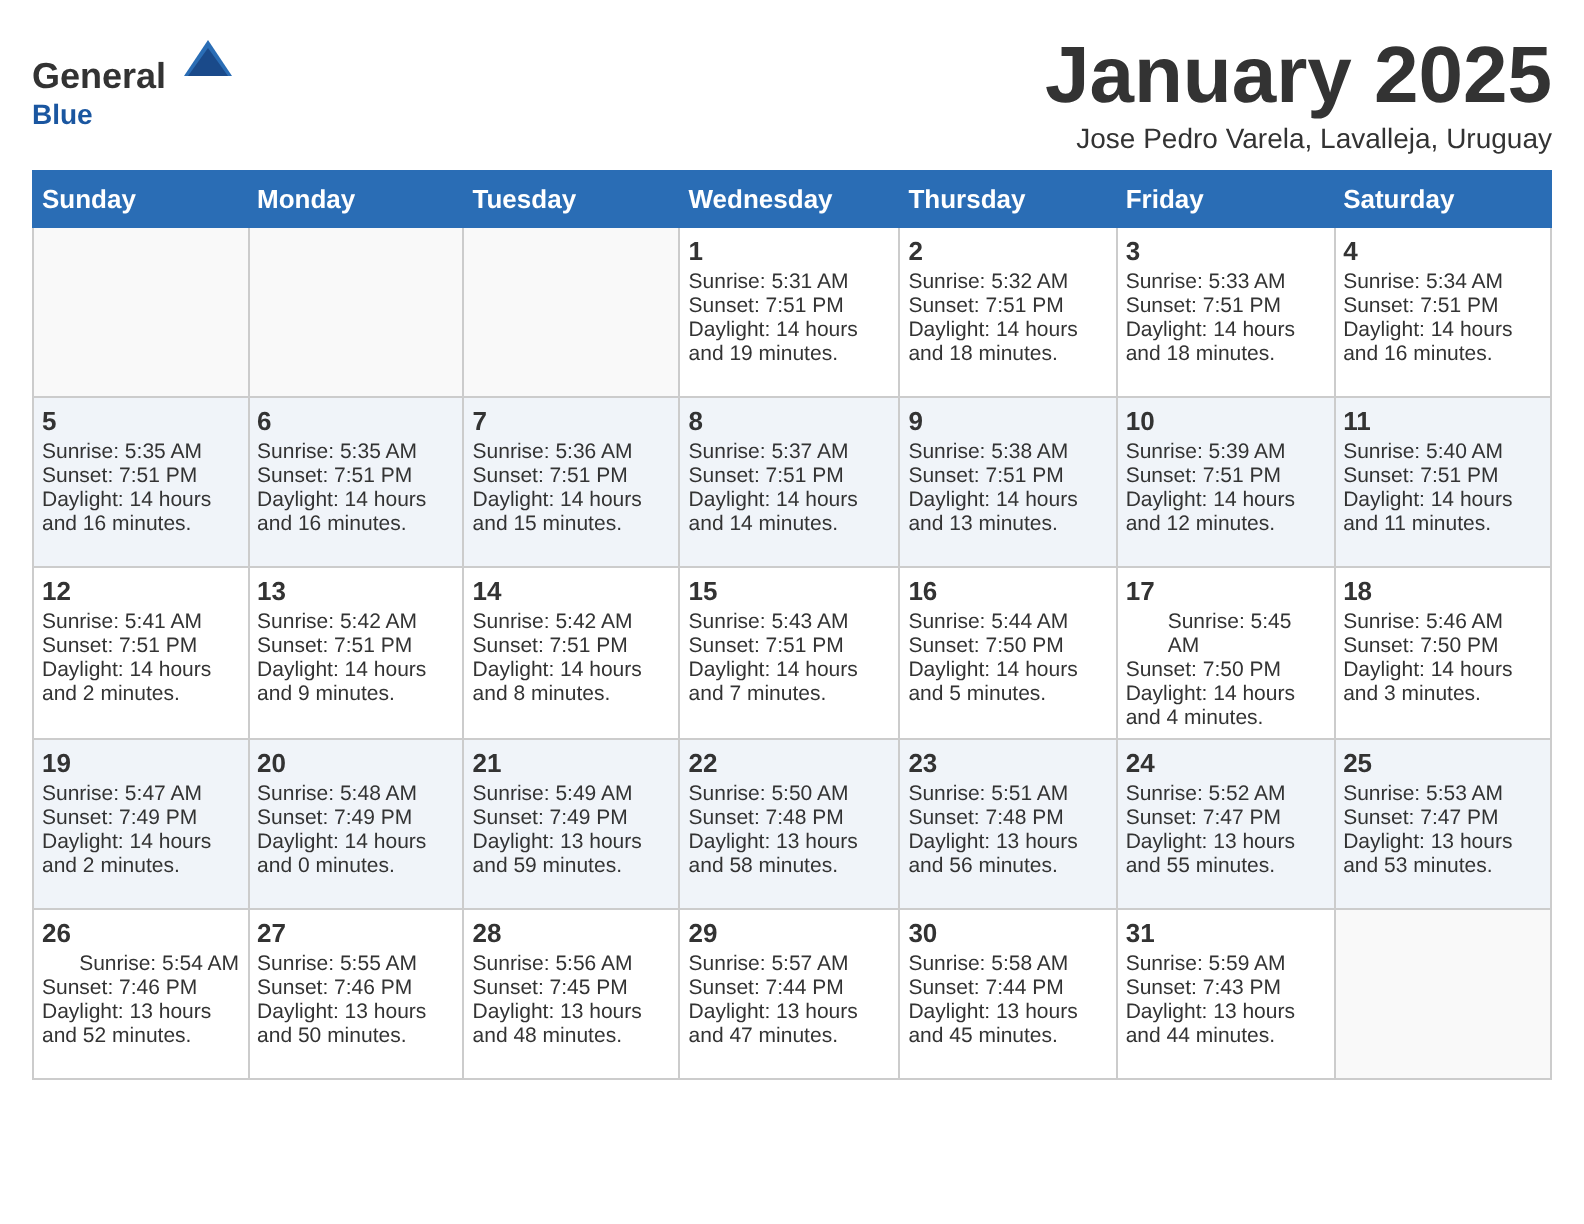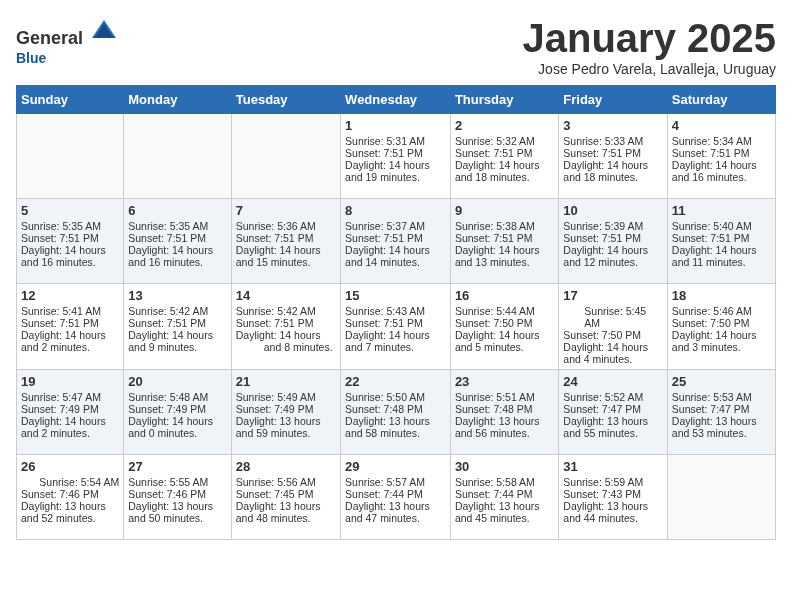--- a/index.html
+++ b/index.html
@@ -216,21 +216,21 @@
           <span style="display: block;">Sunrise: 5:42 AM</span>
           <span style="display: block;">Sunset: 7:51 PM</span>
           <span style="display: block;">Daylight: 14 hours</span>
           <span style="display: block;">and 9 minutes.</span>
         </td>
         <td>
           <span class="day-number">14</span>
           <span style="display: block;">Sunrise: 5:42 AM</span>
           <span style="display: block;">Sunset: 7:51 PM</span>
           <span style="display: block;">Daylight: 14 hours</span>
-          <span style="display: block; margin-left: 28px;">and 8 minutes.</span>
+          <span style="display: block;">and 8 minutes.</span>
         </td>
         <td>
           <span class="day-number">15</span>
           <span style="display: block;">Sunrise: 5:43 AM</span>
           <span style="display: block;">Sunset: 7:51 PM</span>
           <span style="display: block;">Daylight: 14 hours</span>
           <span style="display: block;">and 7 minutes.</span>
         </td>
         <td>
           <span class="day-number">16</span>

